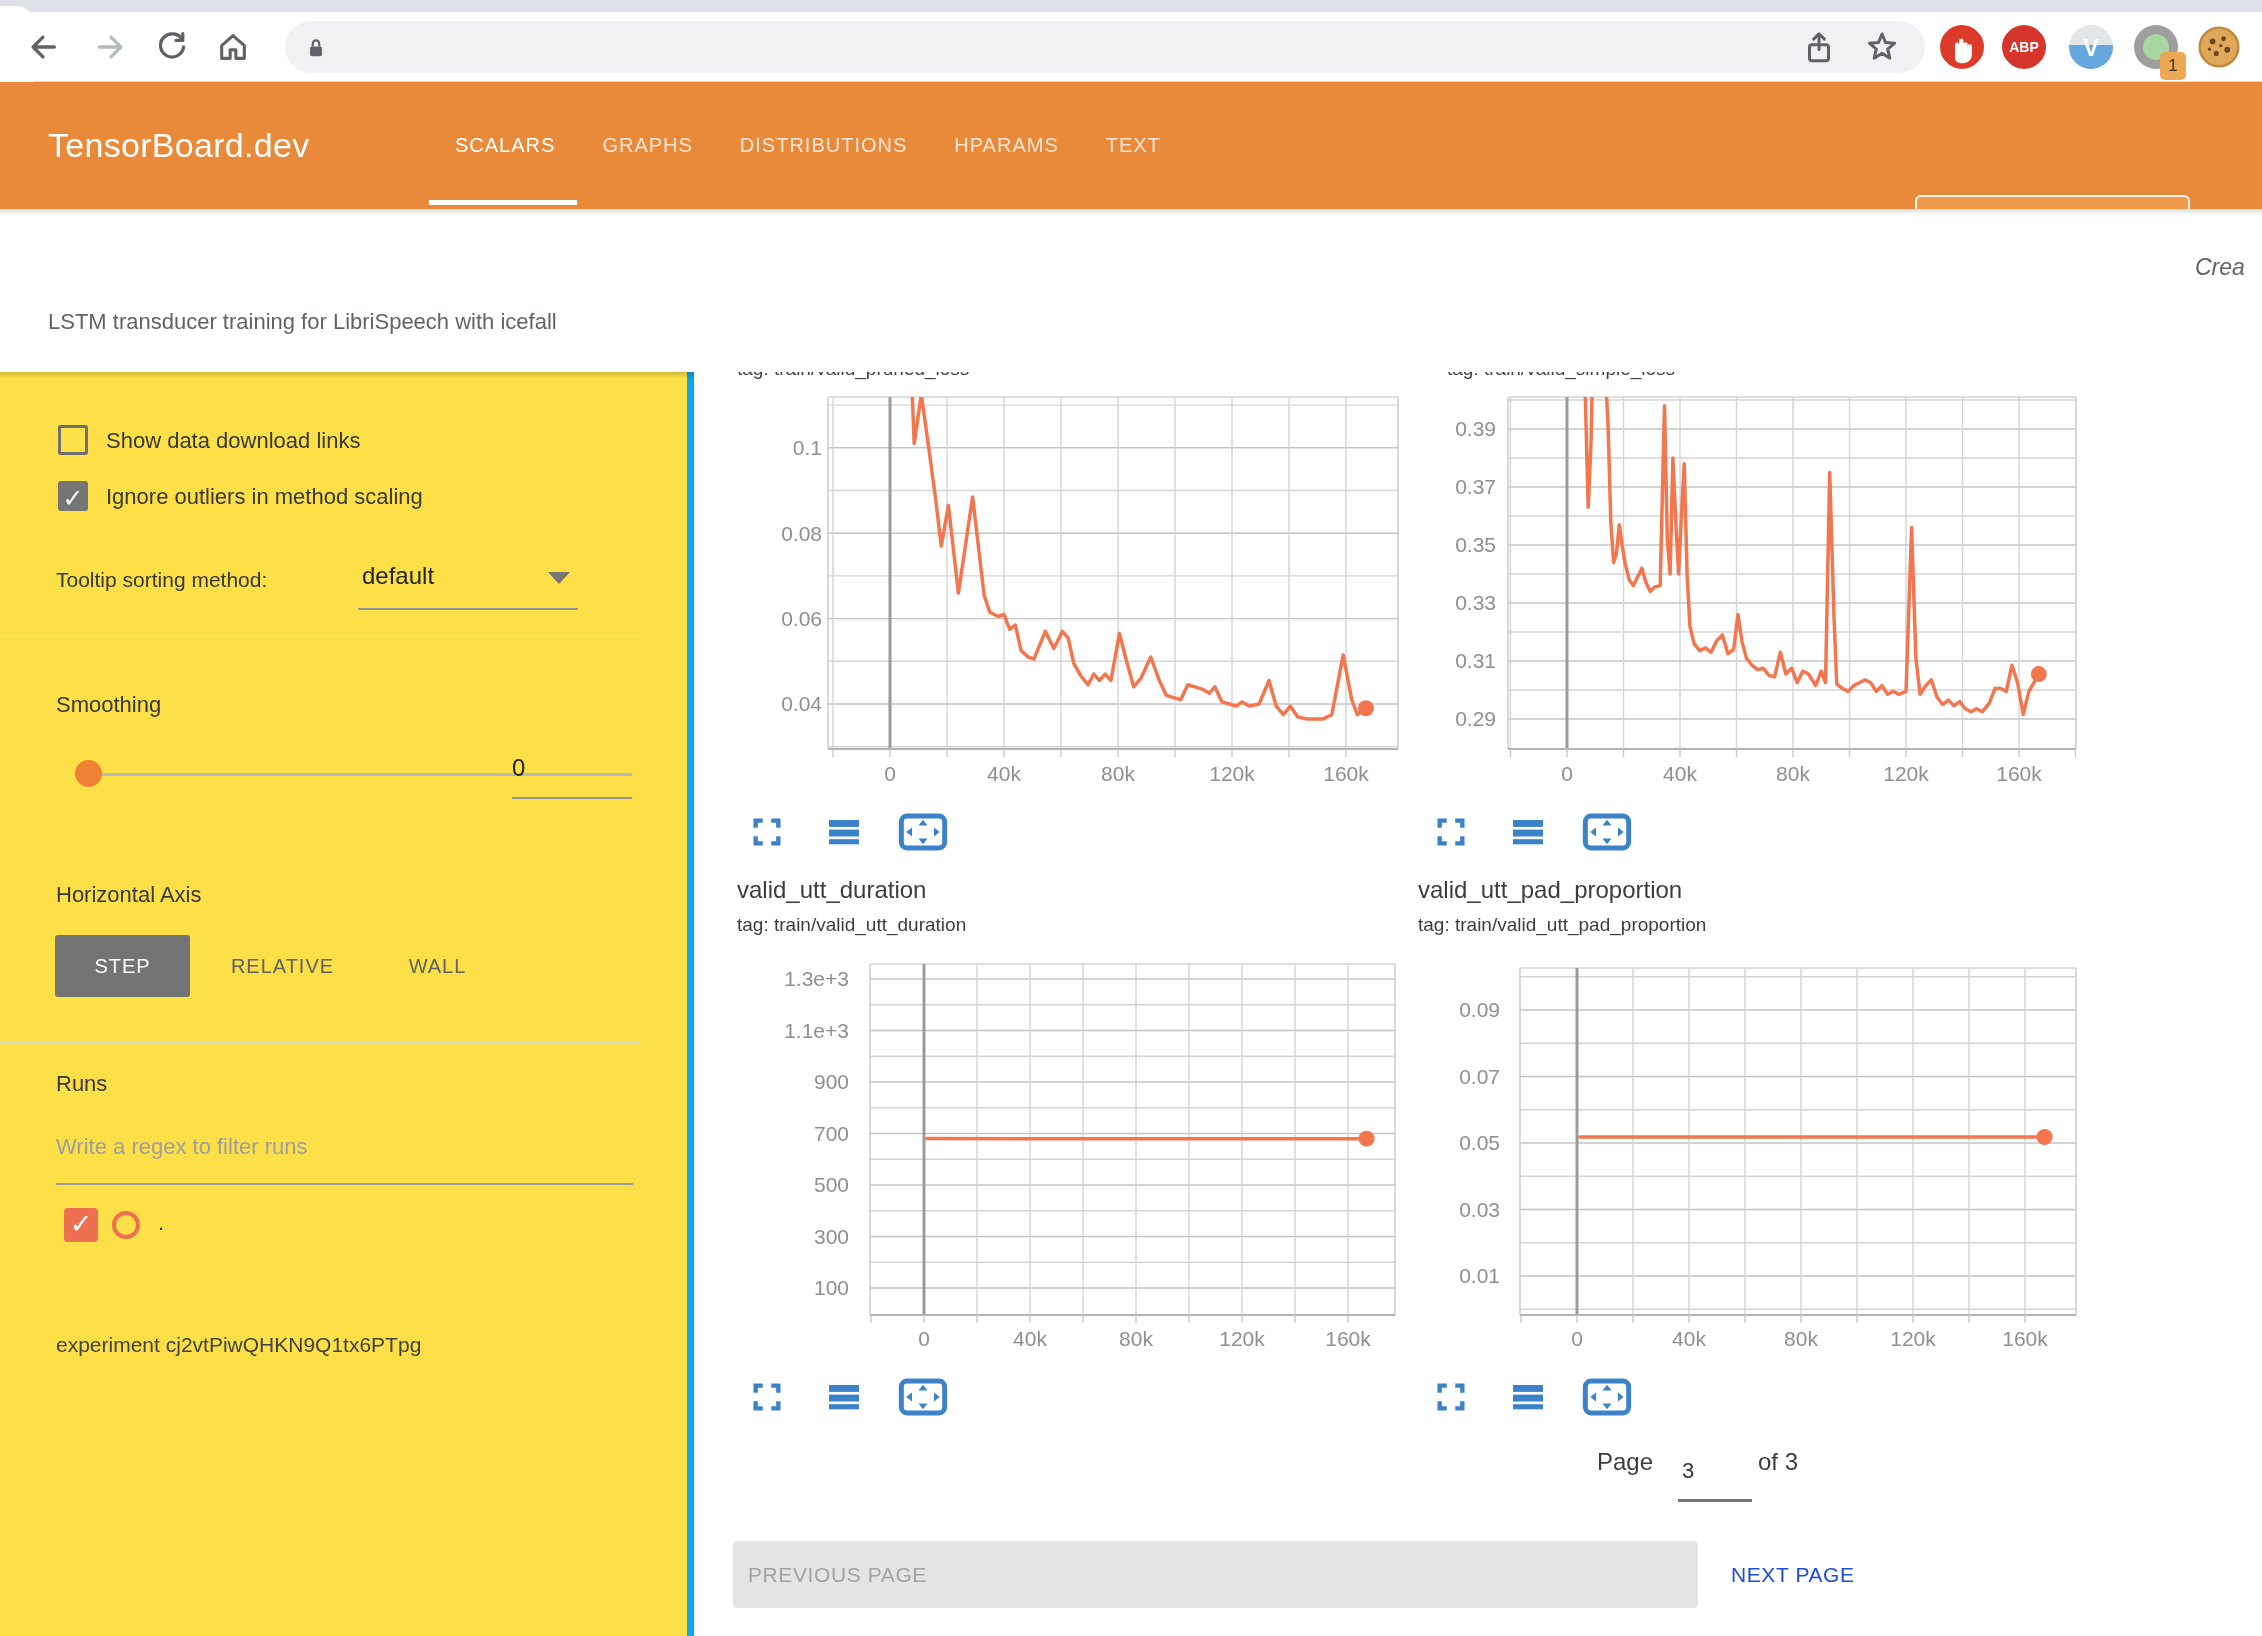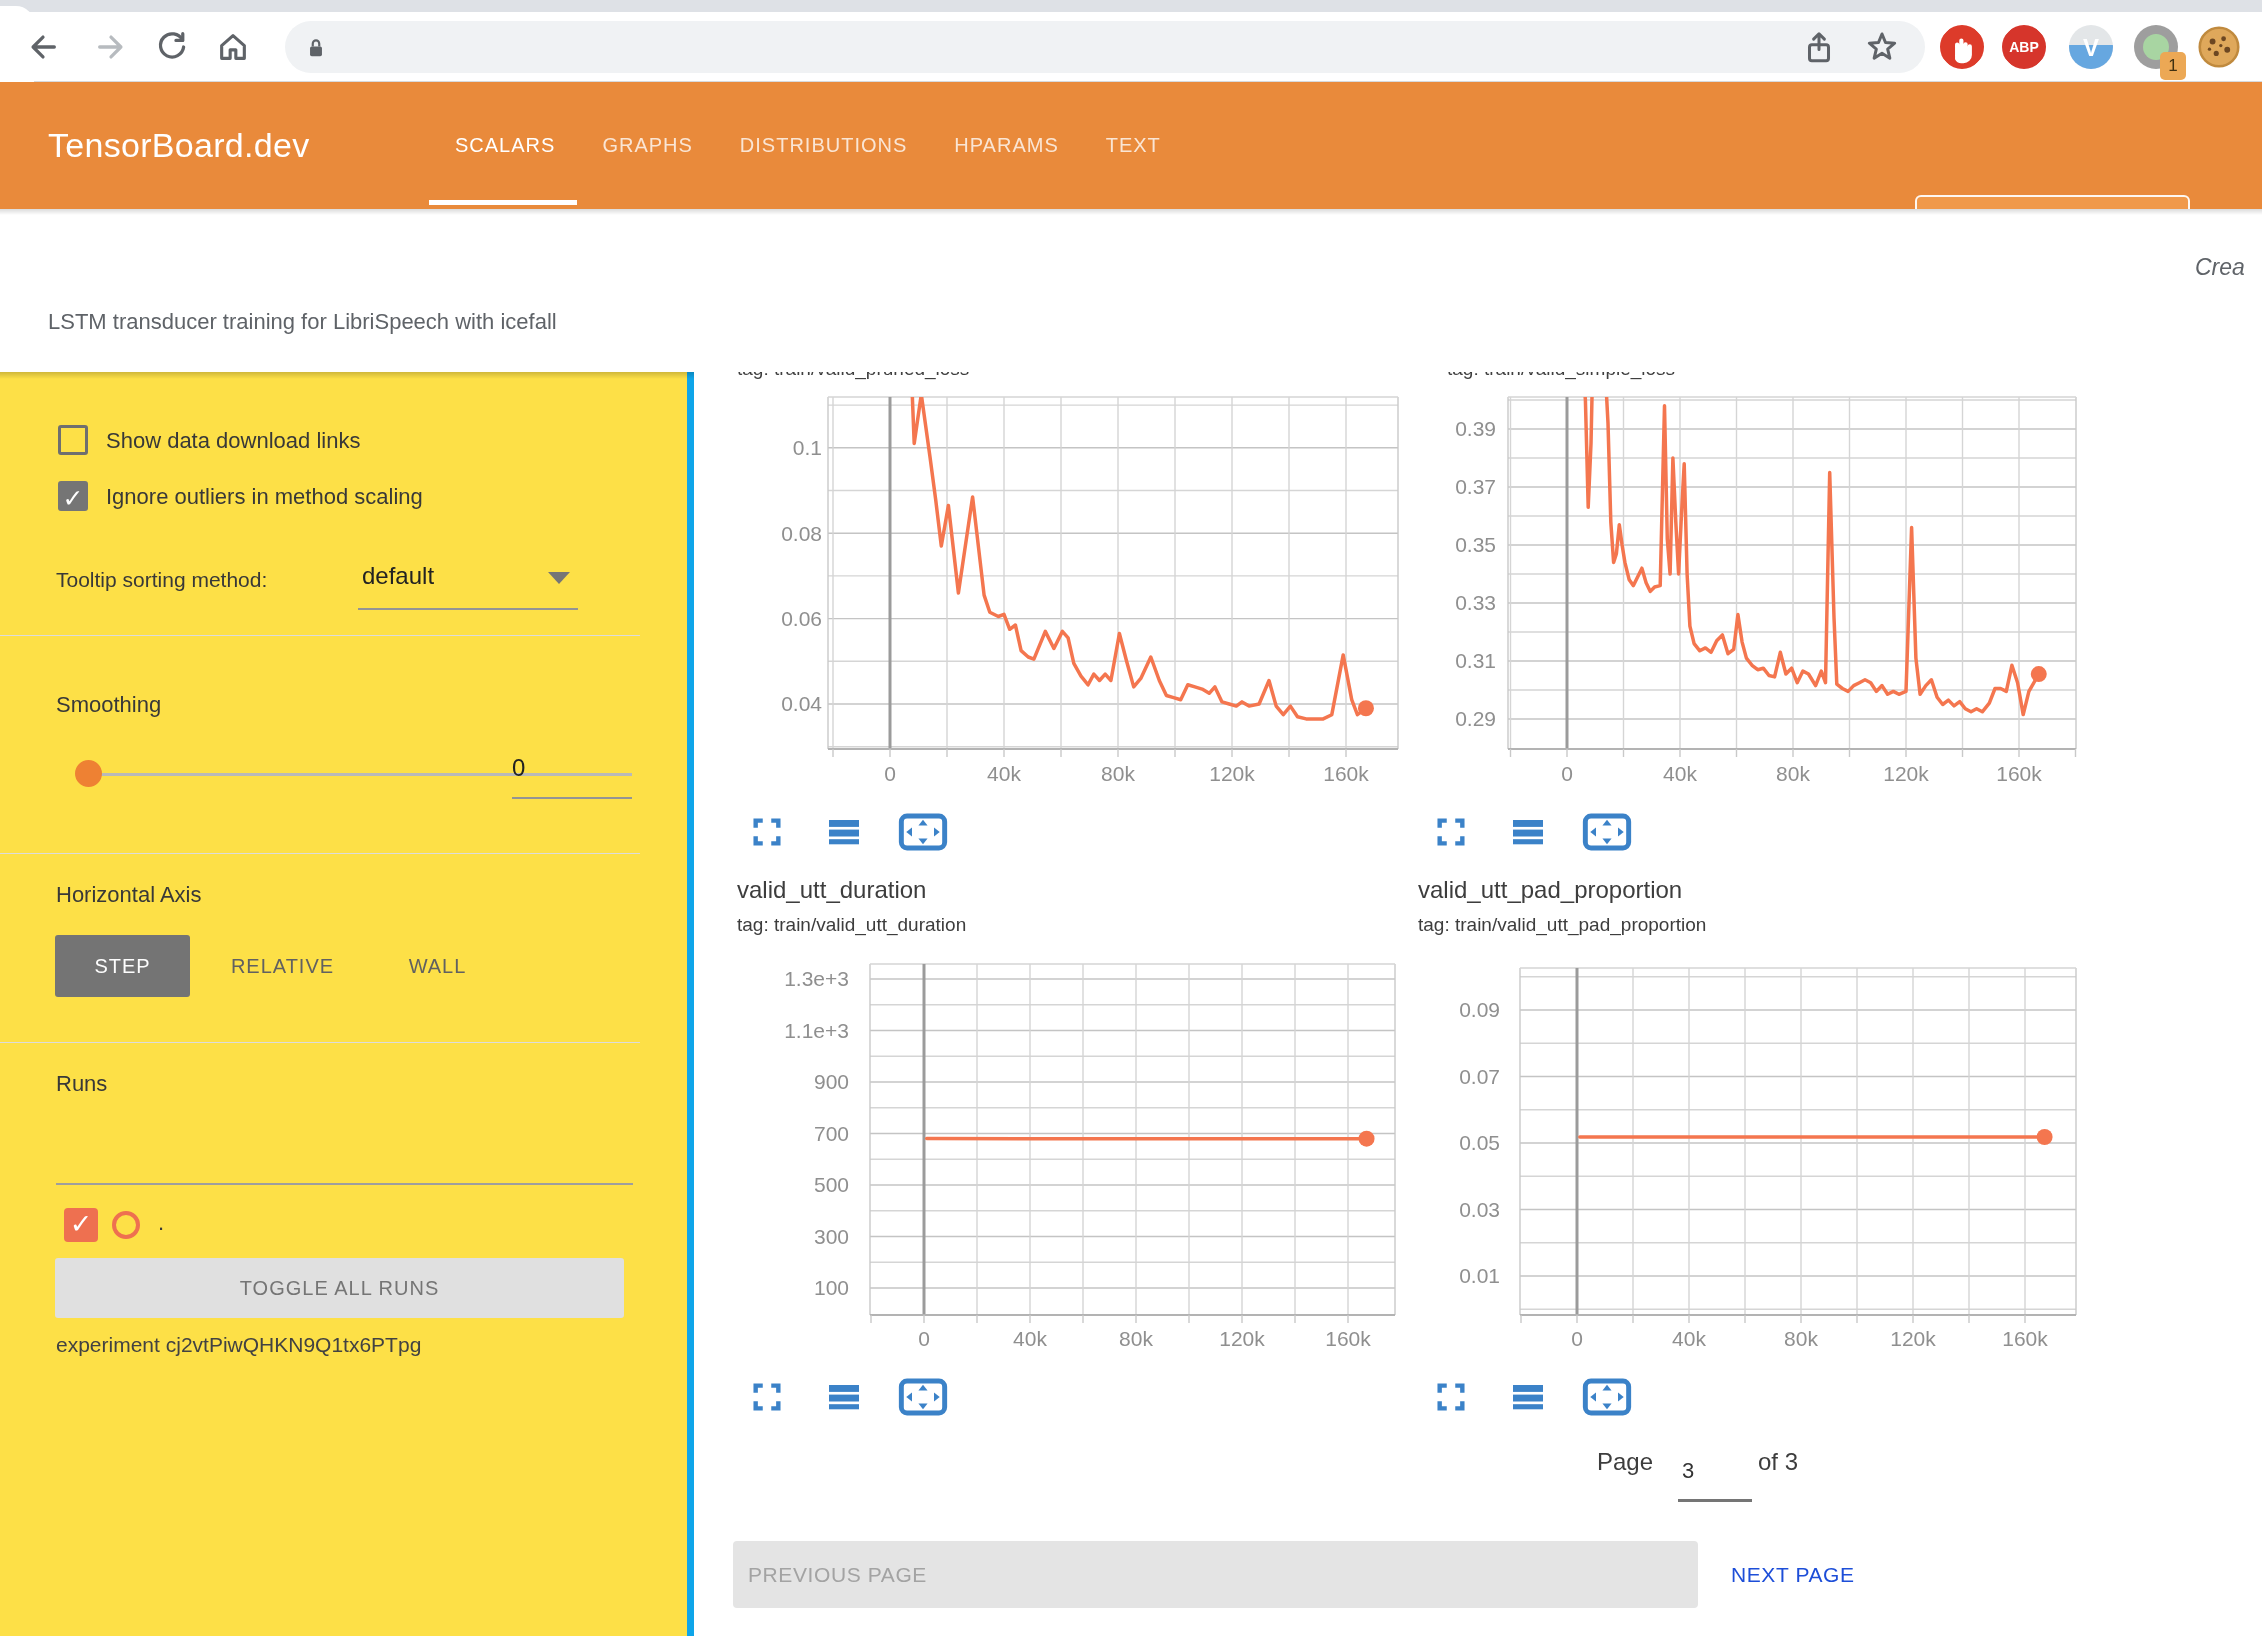--- a/index.html
+++ b/index.html
@@ -223,27 +223,27 @@
   <div class="abs divider" style="top:481px;"></div>
 
   <div class="abs side-label" style="left:56px;top:510px;">Horizontal Axis</div>
   <div class="abs axis-btn" id="axis-step">STEP</div>
   <div class="abs axis-btn" id="axis-relative">RELATIVE</div>
   <div class="abs axis-btn" id="axis-wall">WALL</div>
 
   <div class="abs divider" style="top:670px;"></div>
 
   <div class="abs side-label" style="left:56px;top:699px;">Runs</div>
+  <input class="abs" id="regex-input" placeholder="Write a regex to filter runs" style="">
   <div class="abs thin-underline" style="left:56px;top:811px;width:577px;background:#9e9e9e;"></div>
 
   <div class="abs" id="run-cb"><span>✓</span></div>
   <div class="abs" id="run-circle"></div>
   <div class="abs side-label" style="left:158px;top:838px;">.</div>
 
-  <div class="abs" id="toggle-all">TOGGLE ALL RUNS</div>
   <div class="abs" id="exp-id">experiment cj2vtPiwQHKN9Q1tx6PTpg</div>
 </div>
 
 <div class="abs clip-tag" style="left:737px;top:372px;width:600px;">
     <span>tag: train/valid_pruned_loss</span>
   </div>
 <div class="abs clip-tag" style="left:1447px;top:372px;width:600px;">
     <span>tag: train/valid_simple_loss</span>
   </div>
 

